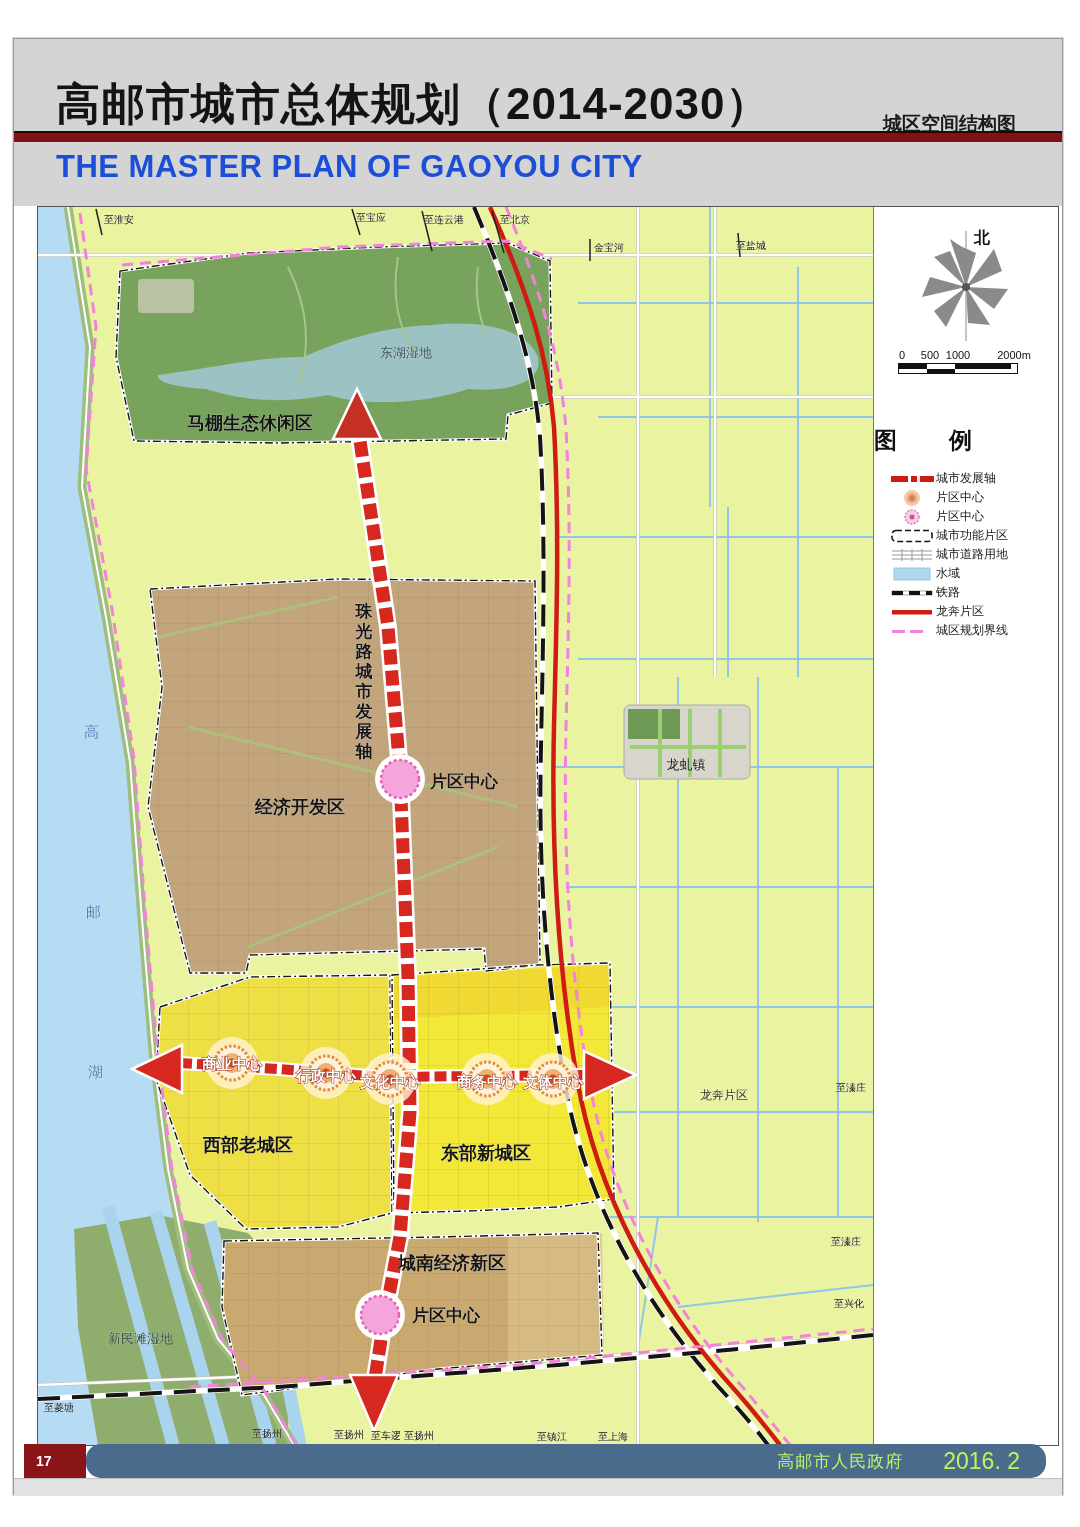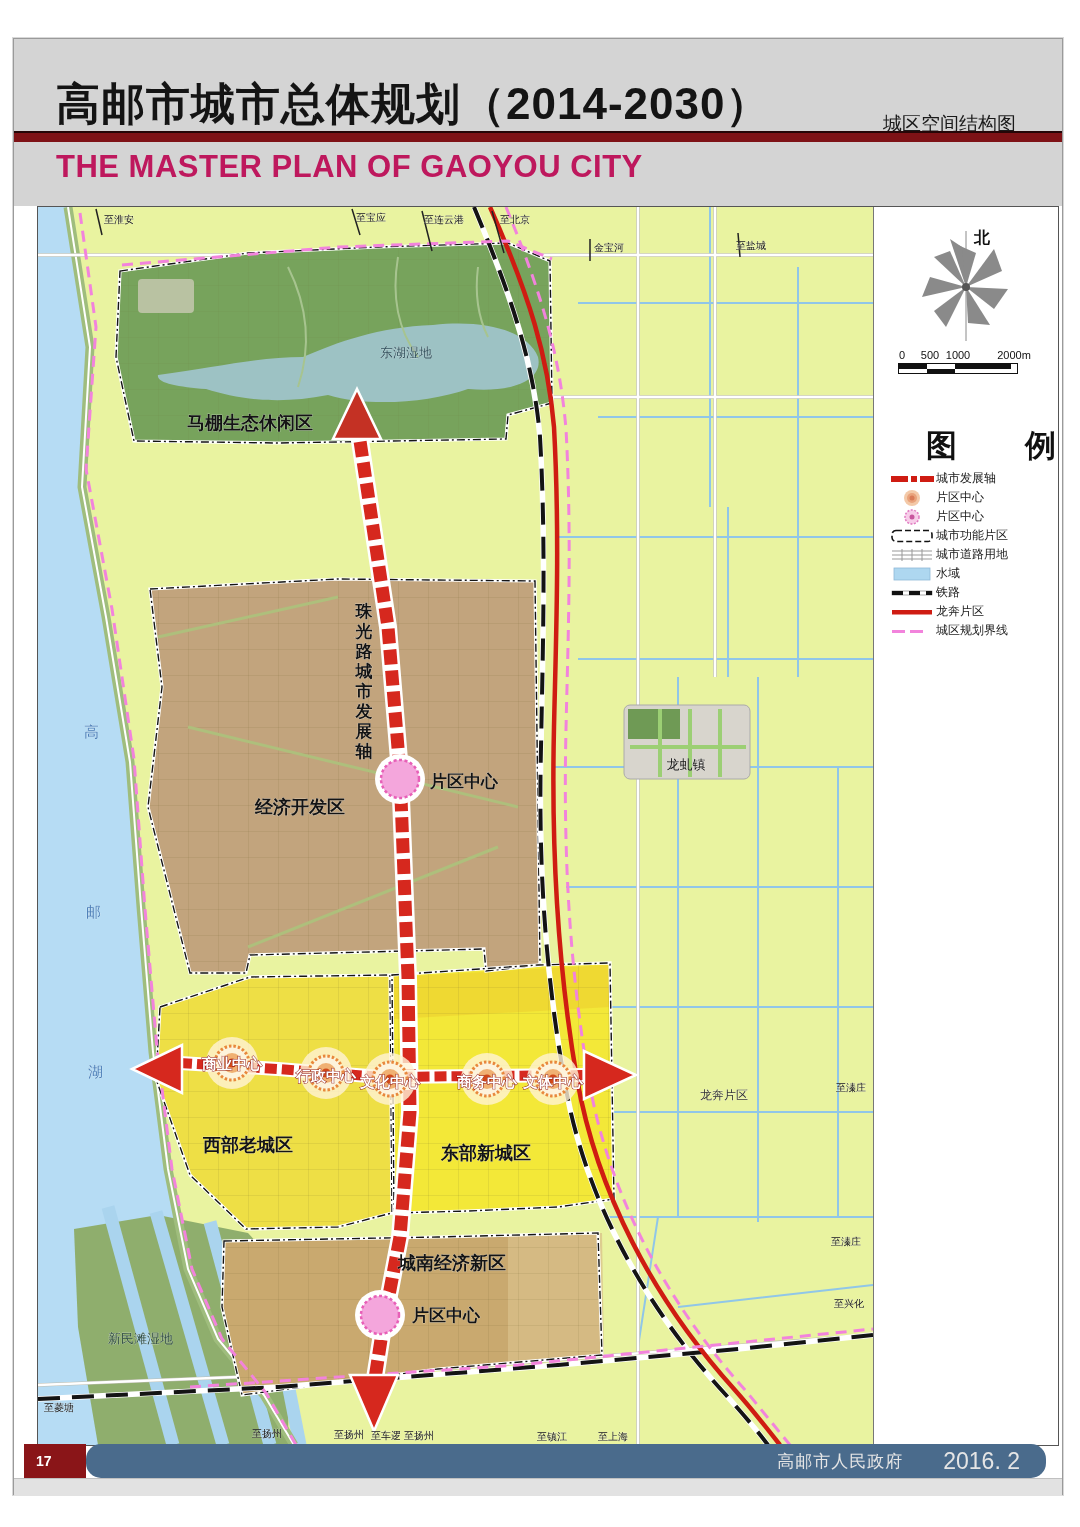--- a/index.html
+++ b/index.html
@@ -1,44 +1,44 @@
 <!DOCTYPE html>
 <html><head>
 <meta charset="utf-8">
 <style>
   html,body{margin:0;padding:0;background:#ffffff;}
   body{width:1080px;height:1527px;position:relative;font-family:"Liberation Sans","DejaVu Sans",sans-serif;}
   .page{position:absolute;left:13px;top:38px;width:1050px;height:1457px;background:#ffffff;border:1px solid #9a9a9a;box-sizing:border-box;box-shadow:0 0 0 1px #d8d8d8;}
   
   .header{position:absolute;left:0;top:0;width:100%;height:167px;background:#d4d4d4;}
   .title-cn{position:absolute;left:42px;top:36px;font-size:44px;font-weight:bold;color:#141414;letter-spacing:1px;white-space:nowrap;}
-  .map-name{position:absolute;right:46px;top:72px;font-size:19px;font-weight:normal;color:#1a1a1a;}
+  .map-name{position:absolute;right:46px;top:72px;font-size:19px;font-weight:bold;color:#1a1a1a;}
   .red-rule{position:absolute;left:0;top:92px;width:100%;height:9px;background:#7e1216;border-top:2px solid #250607;}
-  .title-en{position:absolute;left:42px;top:110px;font-size:31px;font-weight:bold;color:#be185d;letter-spacing:.5px;}
+  .title-en{position:absolute;left:42px;top:110px;font-size:31px;font-weight:bold;color:#1d4ed8;letter-spacing:.5px;}
   
   .map-frame{position:absolute;left:23px;top:167px;width:1020px;height:1238px;border:1px solid #555;box-sizing:content-box;display:flex;}
   .map-canvas{width:835px;height:1238px;position:relative;overflow:hidden;background:#eab308;}
   .map-canvas svg{display:block;}
   
   .legend-panel{width:185px;height:1238px;background:#ffffff;border-left:1px solid #777;box-sizing:border-box;position:relative;}
   .compass{position:absolute;left:50%;top:18px;transform:translateX(-50%);}
   .scalebar{position:absolute;left:24px;top:142px;width:136px;height:30px;}
   .scalebar .ticks{position:relative;height:13px;font-size:11px;color:#111;}
   .scalebar .ticks span{position:absolute;transform:translateX(-50%);white-space:nowrap;}
   .bar{position:relative;width:118px;height:9px;border:1px solid #111;margin-top:1px;}
   .bar div{position:absolute;}
-  .legend-title{position:absolute;left:0;top:218px;width:100%;text-align:right;font-size:31px;font-weight:bold;color:#111;letter-spacing:2px;}
+  .legend-title{position:absolute;left:0;top:218px;width:100%;text-align:left;font-size:23px;font-weight:bold;color:#111;letter-spacing:2px;}
   .legend-items{position:absolute;left:16px;top:262px;right:8px;}
   .leg-row{display:flex;align-items:center;height:19px;}
   .leg-row svg{flex:0 0 46px;}
   .leg-row .leg-label{font-size:12px;color:#1a1a1a;white-space:nowrap;}
   
   .footer{position:absolute;left:10px;top:1405px;width:1022px;height:34px;display:flex;}
   .page-num{width:62px;background:#8a1518;color:#fff;font-size:14px;font-weight:bold;display:flex;align-items:center;padding-left:12px;box-sizing:border-box;}
-  .footer-bar{flex:1;background:#4a6b8c;display:flex;align-items:center;justify-content:flex-end;color:#e5e5e5;border-radius:15px;}
+  .footer-bar{flex:1;background:#4a6b8c;display:flex;align-items:center;justify-content:flex-end;color:#bef264;border-radius:15px;}
   .publisher{font-size:17px;letter-spacing:1px;}
   .date{font-size:23px;margin-left:40px;margin-right:26px;}
   .bottom-strip{position:absolute;left:0;top:1439px;width:100%;height:17px;background:#e2e2e2;border-top:1px solid #c0c0c0;}
   text{font-family:"Liberation Sans","DejaVu Sans",sans-serif;}
   .zcase{fill:none;stroke:#ffffff;stroke-width:3.2;}
   .zline{fill:none;stroke:#151515;stroke-width:1.4;stroke-dasharray:8 3 2 3;}
   .river{fill:none;stroke:#90c6e8;stroke-width:2;}
   .road{fill:none;stroke:#ffffff;stroke-width:2.4;}
   .roadc{fill:none;stroke:#bdbdb0;stroke-width:3.6;}
 </style>

